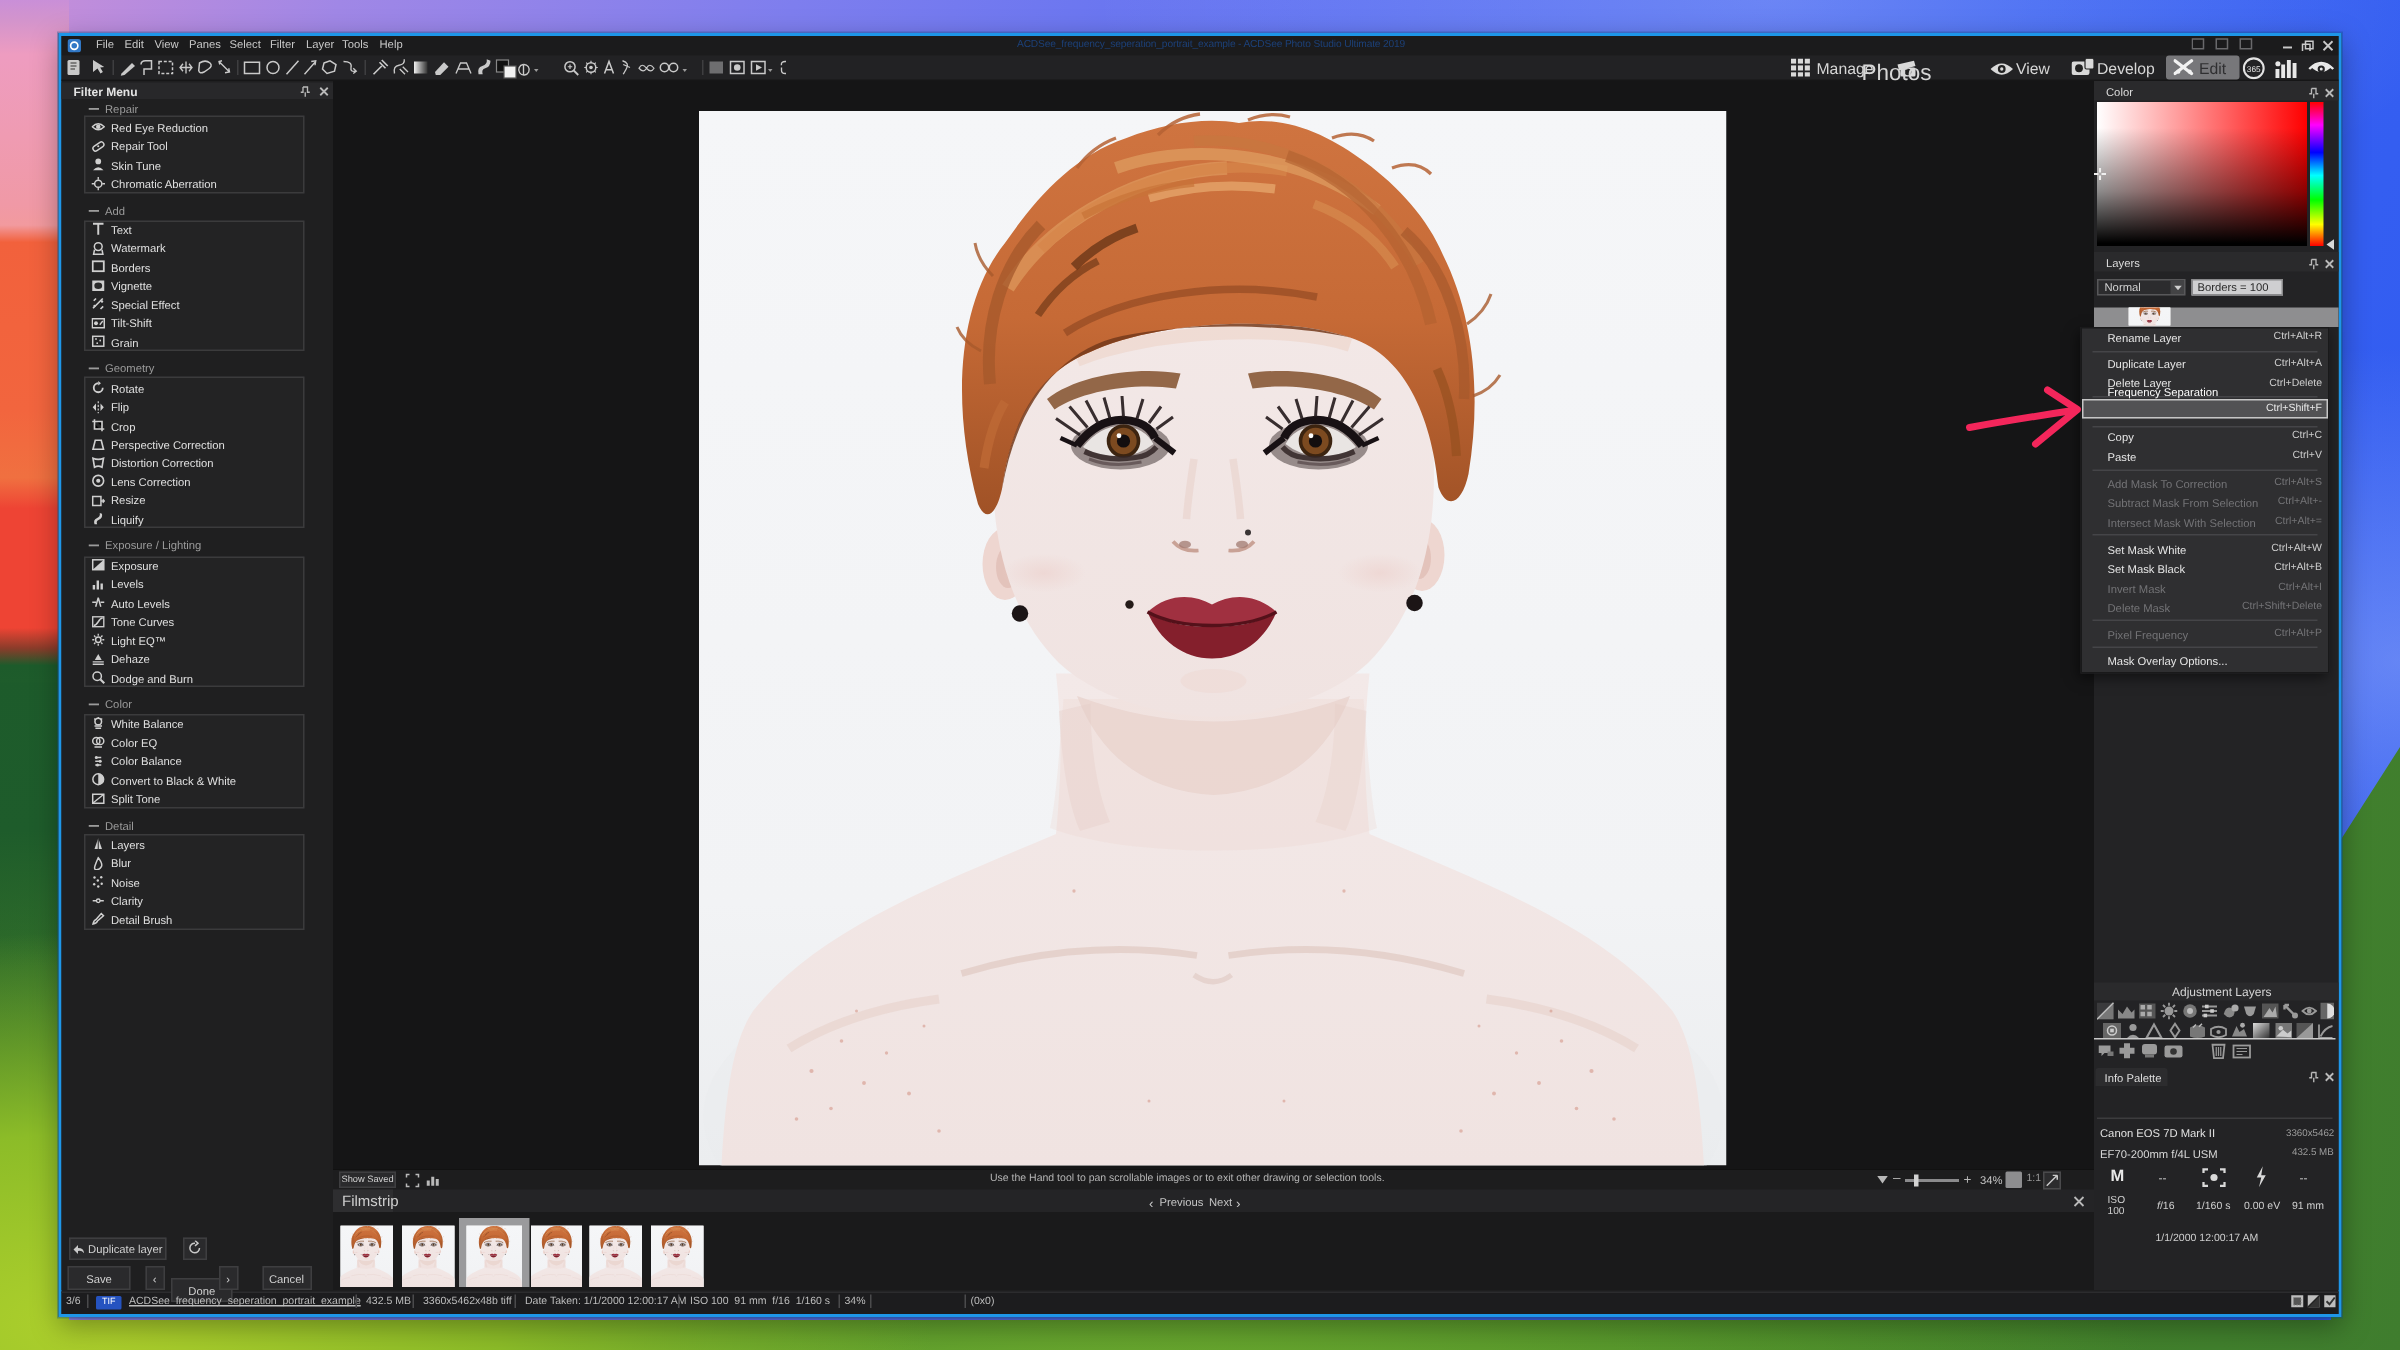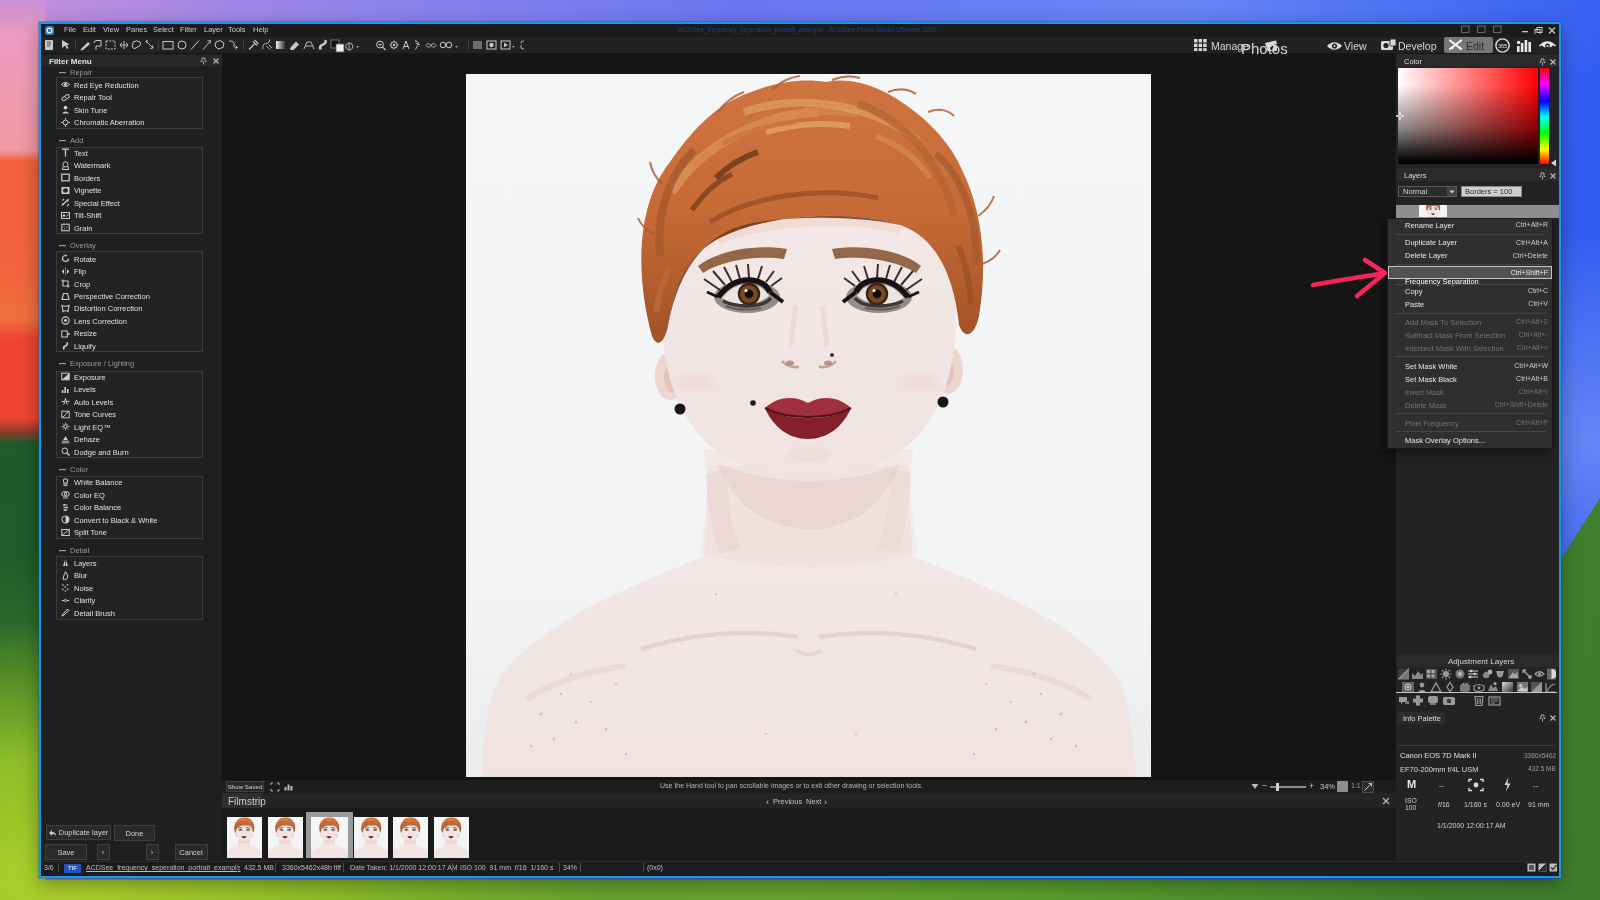--- a/index.html
+++ b/index.html
@@ -217,29 +217,29 @@
 
 <span class="mi" style="top:220.5px">Rename Layer</span>
 <span class="ms" style="top:221px">Ctrl+Alt+R</span>
 <div class="msep" style="top:233.5px"></div>
 <span class="mi" style="top:238px">Duplicate Layer</span>
 <span class="ms" style="top:238.5px">Ctrl+Alt+A</span>
 <span class="mi" style="top:251px">Delete Layer</span>
 <span class="ms" style="top:251.5px">Ctrl+Delete</span>
 <div class="msep" style="top:263.5px"></div>
 <div class="ab" style="left:1388px;top:266px;width:164px;height:13px;background:#525254;border:1px solid #c6c6c6"></div>
-<span class="mi" style="top:277px;color:#fff">Frequency Separation</span>
+<span class="mi" style="top:257px;color:#fff">Frequency Separation</span>
 <span class="ms" style="top:269px;color:#e8e8e8">Ctrl+Shift+F</span>
 <div class="msep" style="top:283.5px"></div>
 <span class="mi" style="top:286.5px">Copy</span>
 <span class="ms" style="top:287px">Ctrl+C</span>
 <span class="mi" style="top:299.5px">Paste</span>
 <span class="ms" style="top:300px">Ctrl+V</span>
 <div class="msep" style="top:312.5px"></div>
-<span class="mi dis" style="top:317.5px">Add Mask To Selection</span>
+<span class="mi dis" style="top:317.5px">Add Mask To Correction</span>
 <span class="ms dis" style="top:318px">Ctrl+Alt+S</span>
 <span class="mi dis" style="top:330.5px">Subtract Mask From Selection</span>
 <span class="ms dis" style="top:331px">Ctrl+Alt+-</span>
 <span class="mi dis" style="top:343.5px">Intersect Mask With Selection</span>
 <span class="ms dis" style="top:344px">Ctrl+Alt+=</span>
 <div class="msep" style="top:356px"></div>
 <span class="mi" style="top:361.5px">Set Mask White</span>
 <span class="ms" style="top:362px">Ctrl+Alt+W</span>
 <span class="mi" style="top:374.5px">Set Mask Black</span>
 <span class="ms" style="top:375px">Ctrl+Alt+B</span>
@@ -738,21 +738,21 @@
     <use href="#ic-tilt"></use>
   </svg>
 <span class="item" style="left:74px;top:211.0px">Tilt-Shift</span>
 <svg class="ab" style="left:61px;top:223px" width="9" height="9">
     <use href="#ic-grain"></use>
   </svg>
 <span class="item" style="left:74px;top:223.5px">Grain</span>
 <svg class="ab" style="left:59px;top:244.0px" width="7" height="3">
     <rect y="1" width="7" height="1.2" fill="#9b9b9b"></rect>
   </svg>
-<span class="ghead" style="left:70px;top:241.0px">Overlay</span>
+<span class="ghead" style="left:70px;top:241.0px">Geometry</span>
 <div class="gbox" style="top:251px;height:101px"></div>
 <svg class="ab" style="left:61px;top:254px" width="9" height="9">
     <use href="#ic-rot"></use>
   </svg>
 <span class="item" style="left:74px;top:254.5px">Rotate</span>
 <svg class="ab" style="left:61px;top:266.5px" width="9" height="9">
     <use href="#ic-flip"></use>
   </svg>
 <span class="item" style="left:74px;top:267.0px">Flip</span>
 <svg class="ab" style="left:61px;top:279px" width="9" height="9">
@@ -919,21 +919,21 @@
   </svg>
 
 <div class="btn" style="left:45.5px;top:824.5px;width:65px;height:15.5px;line-height:14px"><svg width="9" height="8" style="vertical-align:-1px">
       <path d="M1 5 L4 2 L4 4 Q8 4 8 7.5 Q6.5 5.5 4 6 L4 8 Z" fill="#c9c9c9"></path>
     </svg> Duplicate layer</div>
 <div class="btn" style="left:121.5px;top:824.5px;width:16px;height:15.5px;line-height:14px"><svg width="10" height="10" style="vertical-align:-2px">
       <path d="M8 5 A3.2 3.2 0 1 1 5 1.8 M5 0 L7 1.8 L5 3.6" fill="none" stroke="#c9c9c9" stroke-width="1"></path>
     </svg></div>
 <div class="btn" style="left:45px;top:843.5px;width:42px;height:16px;line-height:15px">Save</div>
 <div class="btn" style="left:96.5px;top:843.5px;width:13px;height:16px;line-height:15px">‹</div>
-<div class="btn" style="left:114px;top:825px;width:41px;height:16px;line-height:15px">Done</div>
+<div class="btn" style="left:114px;top:852px;width:41px;height:16px;line-height:15px">Done</div>
 <div class="btn" style="left:145.5px;top:843.5px;width:13px;height:16px;line-height:15px">›</div>
 <div class="btn" style="left:174.5px;top:843.5px;width:33px;height:16px;line-height:15px">Cancel</div>
 
 <div class="btn" style="left:226px;top:781px;width:38px;height:10.5px;line-height:9.5px;font-size:6.2px;white-space:nowrap">Show Saved</div>
 <svg class="ab" style="left:270px;top:781.5px" width="10" height="10">
     <path d="M1 3 L1 1 L3 1 M7 1 L9 1 L9 3 M9 7 L9 9 L7 9 M3 9 L1 9 L1 7" stroke="#b9b9b9" stroke-width="1" fill="none"></path>
   </svg>
 <svg class="ab" style="left:284px;top:782px" width="10" height="9" fill="#b9b9b9">
     <rect x="0.5" y="5" width="2" height="3.5"></rect>
     <rect x="3.5" y="2.5" width="2" height="6"></rect>

